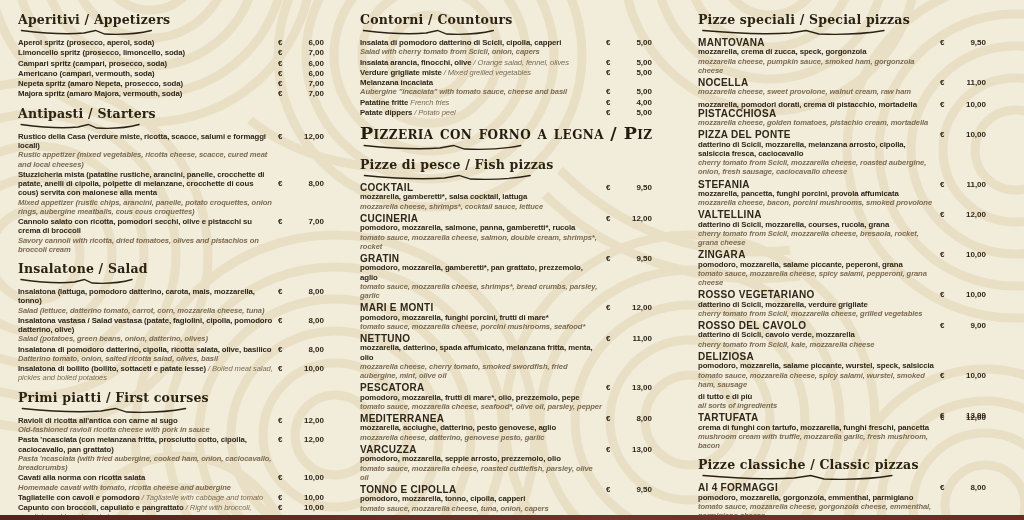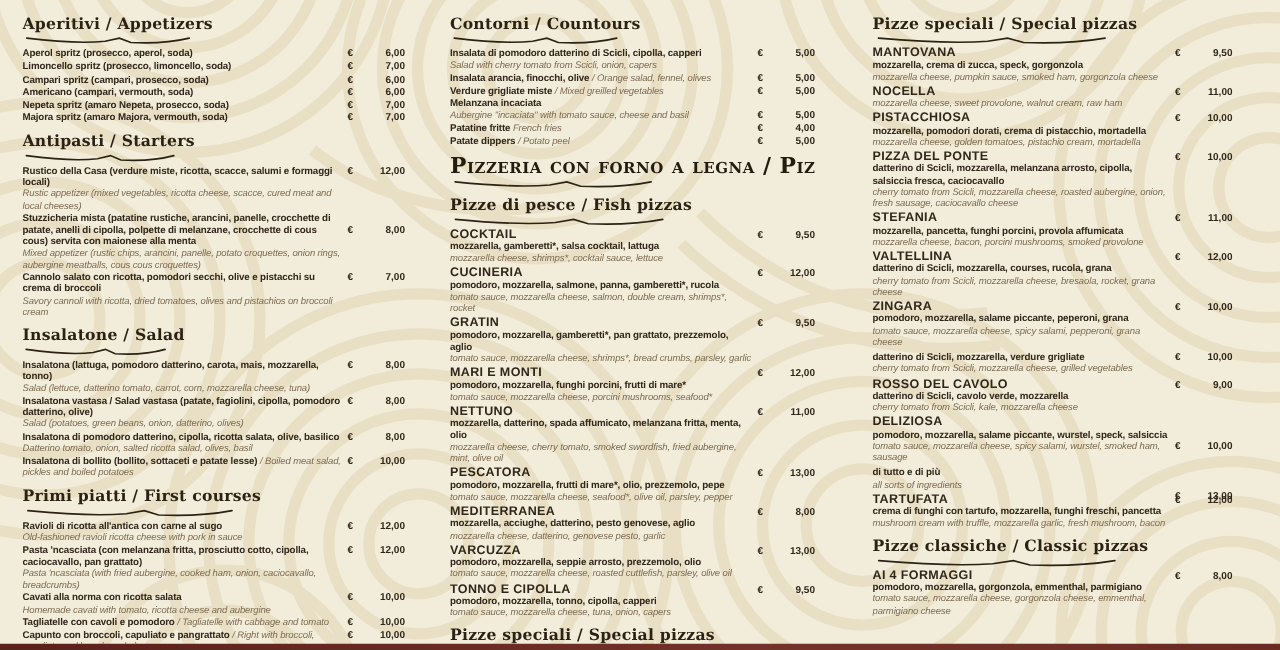--- a/index.html
+++ b/index.html
@@ -31,21 +31,21 @@
   .banner-title{
     font-family:"DejaVu Serif", serif;font-weight:700;font-variant:small-caps;
     font-size:17.5px;line-height:19px;color:#241c10;letter-spacing:0.4px;white-space:nowrap;
   }
   .sec-items{margin-bottom:2px;}
   .item{position:relative;padding-right:50px;margin:0 0 1px 0;}
   .item.pz{margin-bottom:3px;}
   .ln{font-size:7.8px;line-height:9.3px;font-weight:700;color:#30261a;letter-spacing:-0.1px;}
   .ln.caps{font-size:10px;letter-spacing:0.3px;}
   .bi{font-weight:400;font-style:italic;color:#7c6b51;font-size:7.6px;}
-  .it{font-size:7.6px;line-height:9.2px;font-style:italic;color:#7c6b51;letter-spacing:-0.1px;}
+  .it{font-size:7.6px;line-height:9.2px;font-style:italic;color:#7c6b51;letter-spacing:-0.1px;font-weight:bold;}
   .price{
     position:absolute;right:0;top:0;width:46px;display:flex;justify-content:space-between;
     font-weight:700;font-size:8px;line-height:9.3px;color:#30261a;
   }
   .bottom-edge{
     position:absolute;left:0;bottom:0;width:1024px;height:5px;z-index:2;
     background:linear-gradient(90deg,#5a201b,#73322a 60%,#6b2a23);
   }
 </style>
 </head>
@@ -419,22 +419,22 @@
         </div>
         <div class="item pz">
           <div class="ln caps">NOCELLA</div>
           <div class="it">mozzarella cheese, sweet provolone, walnut cream, raw ham</div>
           <div class="price">
             <span class="cur">€</span>
             <span class="amt">11,00</span>
           </div>
         </div>
         <div class="item pz">
+          <div class="ln">mozzarella, pomodori dorati, crema di pistacchio, mortadella</div>
           <div class="ln caps">PISTACCHIOSA</div>
-          <div class="ln">mozzarella, pomodori dorati, crema di pistacchio, mortadella</div>
           <div class="it">mozzarella cheese, golden tomatoes, pistachio cream, mortadella</div>
           <div class="price">
             <span class="cur">€</span>
             <span class="amt">10,00</span>
           </div>
         </div>
         <div class="item pz">
           <div class="ln caps">PIZZA DEL PONTE</div>
           <div class="ln">datterino di Scicli, mozzarella, melanzana arrosto, cipolla, salsiccia fresca, caciocavallo</div>
           <div class="it">cherry tomato from Scicli, mozzarella cheese, roasted aubergine, onion, fresh sausage, caciocavallo cheese</div>
@@ -464,20 +464,21 @@
         <div class="item pz">
           <div class="ln caps">ZINGARA</div>
           <div class="ln">pomodoro, mozzarella, salame piccante, peperoni, grana</div>
           <div class="it">tomato sauce, mozzarella cheese, spicy salami, pepperoni, grana cheese</div>
           <div class="price">
             <span class="cur">€</span>
             <span class="amt">10,00</span>
           </div>
         </div>
         <div class="item pz">
+          <div class="ln caps">ROSSO VEGETARIANO</div>
           <div class="ln">datterino di Scicli, mozzarella, verdure grigliate</div>
           <div class="it">cherry tomato from Scicli, mozzarella cheese, grilled vegetables</div>
           <div class="price">
             <span class="cur">€</span>
             <span class="amt">10,00</span>
           </div>
         </div>
         <div class="item pz">
           <div class="ln caps">ROSSO DEL CAVOLO</div>
           <div class="ln">datterino di Scicli, cavolo verde, mozzarella</div>

